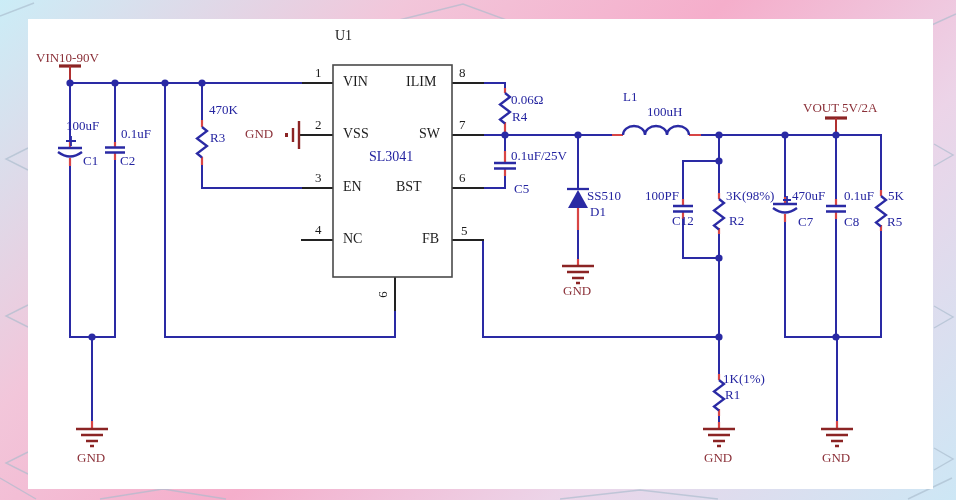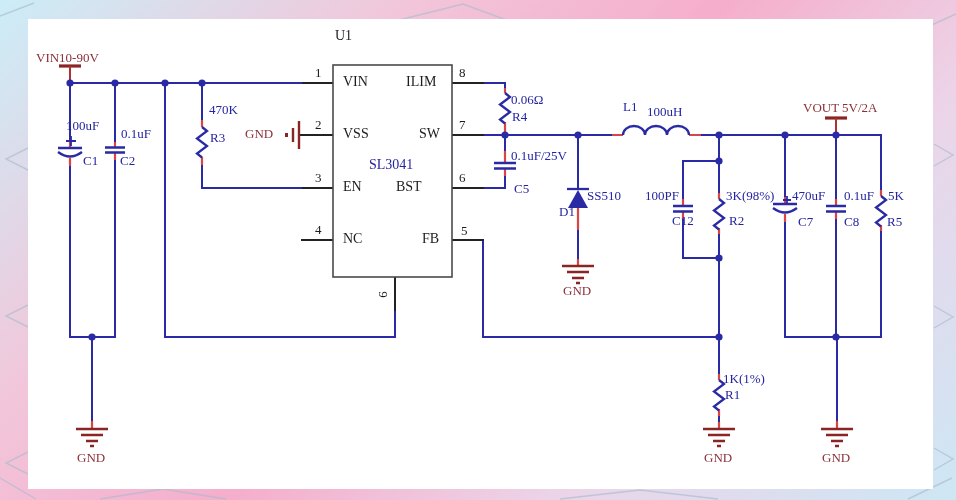--- a/index.html
+++ b/index.html
@@ -134,21 +134,21 @@
 
   <span class="t net-t" style="left:36px;top:51px">VIN10-90V</span>
   <span class="t net-t" style="left:803px;top:101px">VOUT 5V/2A</span>
   <span class="t net-t" style="left:245px;top:127px">GND</span>
   <span class="t net-t" style="left:77px;top:451px">GND</span>
   <span class="t net-t" style="left:563px;top:284px">GND</span>
   <span class="t net-t" style="left:704px;top:451px">GND</span>
   <span class="t net-t" style="left:822px;top:451px">GND</span>
 
   <span class="t ink" style="left:335px;top:29px">U1</span>
-  <span class="t comp14" style="left:369px;top:158px">SL3041</span>
+  <span class="t comp14" style="left:369px;top:150px">SL3041</span>
   <span class="t ink" style="left:343px;top:75px">VIN</span>
   <span class="t ink" style="left:343px;top:127px">VSS</span>
   <span class="t ink" style="left:343px;top:180px">EN</span>
   <span class="t ink" style="left:343px;top:232px">NC</span>
   <span class="t ink" style="left:406px;top:75px">ILIM</span>
   <span class="t ink" style="left:419px;top:127px">SW</span>
   <span class="t ink" style="left:396px;top:180px">BST</span>
   <span class="t ink" style="left:422px;top:232px">FB</span>
   <span class="t pnum" style="left:315px;top:66px">1</span>
   <span class="t pnum" style="left:315px;top:118px">2</span>
@@ -163,24 +163,24 @@
   <span class="t comp-t" style="left:66px;top:119px">100uF</span>
   <span class="t comp-t" style="left:83px;top:154px">C1</span>
   <span class="t comp-t" style="left:121px;top:127px">0.1uF</span>
   <span class="t comp-t" style="left:120px;top:154px">C2</span>
   <span class="t comp-t" style="left:209px;top:103px">470K</span>
   <span class="t comp-t" style="left:210px;top:131px">R3</span>
   <span class="t comp-t" style="left:511px;top:93px">0.06Ω</span>
   <span class="t comp-t" style="left:512px;top:110px">R4</span>
   <span class="t comp-t" style="left:511px;top:149px">0.1uF/25V</span>
   <span class="t comp-t" style="left:514px;top:182px">C5</span>
-  <span class="t comp-t" style="left:623px;top:100px">L1</span>
+  <span class="t comp-t" style="left:623px;top:90px">L1</span>
   <span class="t comp-t" style="left:647px;top:105px">100uH</span>
   <span class="t comp-t" style="left:587px;top:189px">SS510</span>
-  <span class="t comp-t" style="left:559px;top:205px">D1</span>
+  <span class="t comp-t" style="left:590px;top:205px">D1</span>
   <span class="t comp-t" style="left:645px;top:189px">100PF</span>
   <span class="t comp-t" style="left:672px;top:214px">C12</span>
   <span class="t comp-t" style="left:726px;top:189px">3K(98%)</span>
   <span class="t comp-t" style="left:729px;top:214px">R2</span>
   <span class="t comp-t" style="left:792px;top:189px">470uF</span>
   <span class="t comp-t" style="left:798px;top:215px">C7</span>
   <span class="t comp-t" style="left:844px;top:189px">0.1uF</span>
   <span class="t comp-t" style="left:844px;top:215px">C8</span>
   <span class="t comp-t" style="left:888px;top:189px">5K</span>
   <span class="t comp-t" style="left:887px;top:215px">R5</span>

